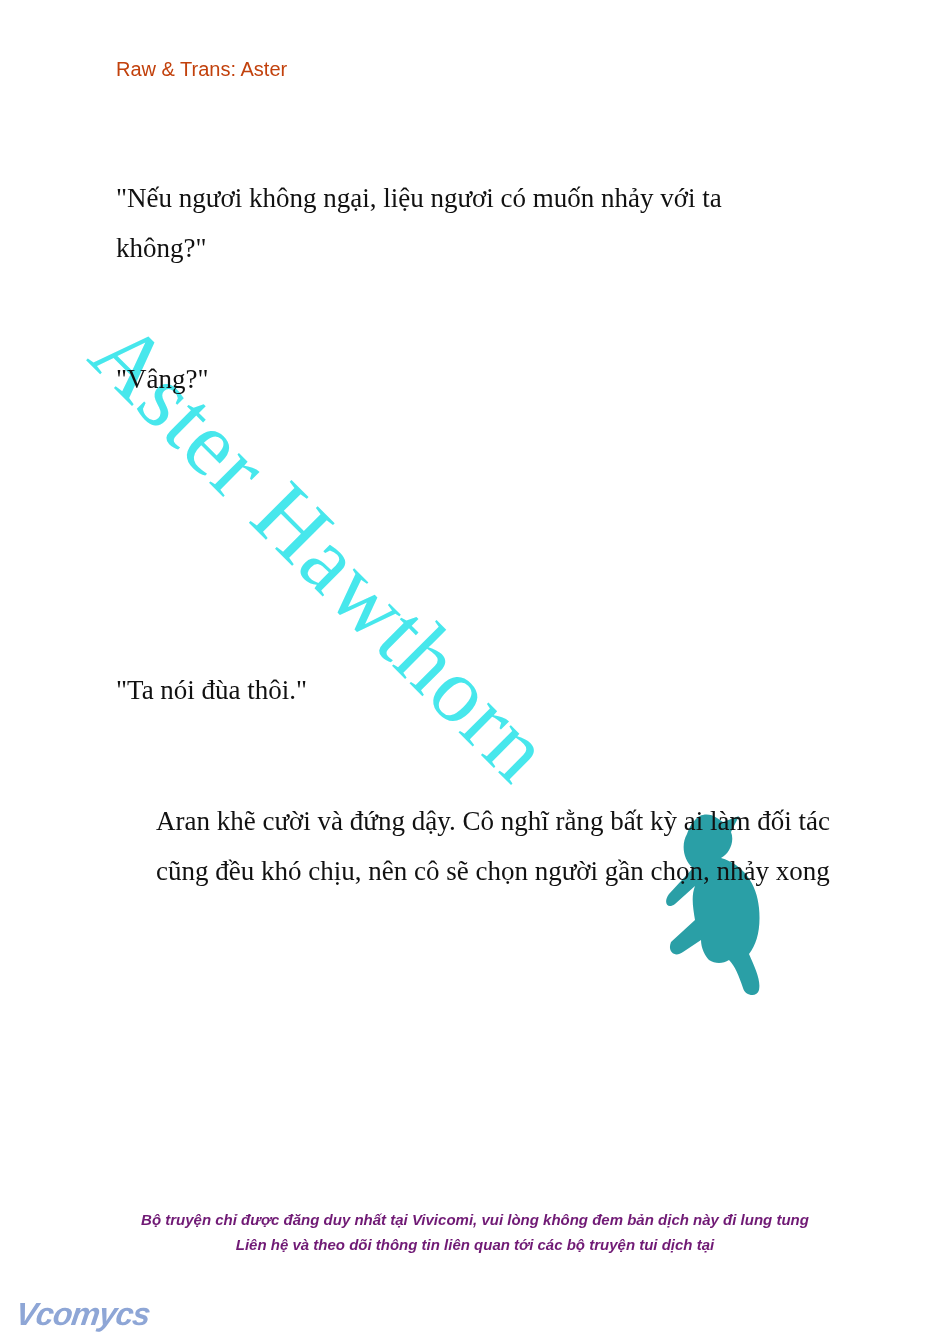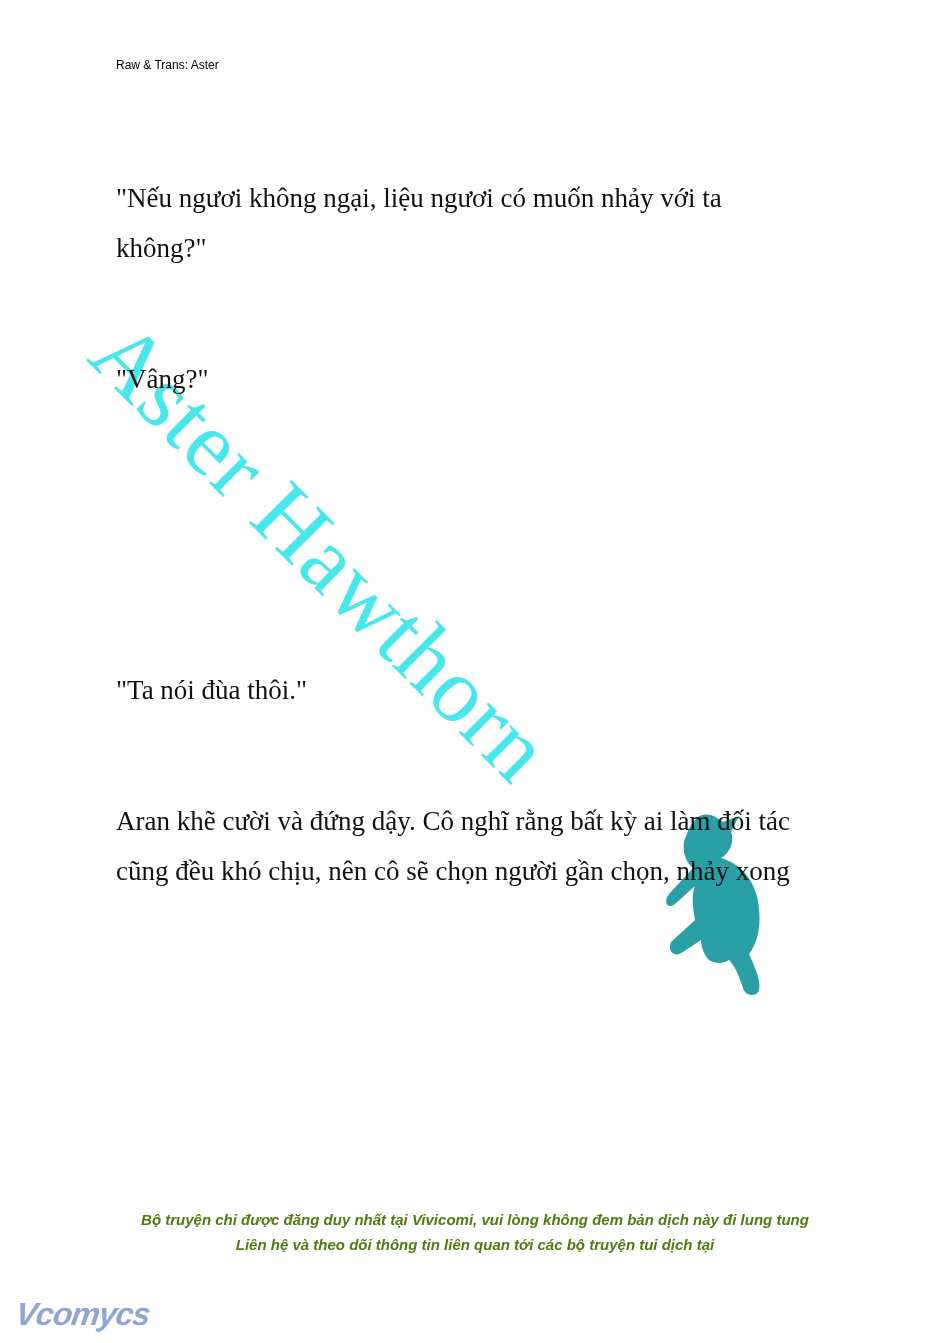--- a/index.html
+++ b/index.html
@@ -18,38 +18,38 @@
       left: 0; top: 0;
       width: 950px;
       height: 1343px;
       background: #ffffff;
     }
     .header {
       position: absolute;
       left: 116px;
       top: 58px;
       font-family: "Liberation Sans", sans-serif;
-      font-size: 12px;
-      color: #000000;
+      font-size: 20px;
+      color: #c2410c;
     }
     .para {
       position: absolute;
       left: 116px;
       width: 730px;
       font-family: "Liberation Serif", serif;
       font-size: 27px;
       line-height: 49.5px;
       color: #111111;
       margin: 0;
     }
     .p1 { top: 174px; }
     .p2 { top: 355px; }
     .p3 { top: 486px; }
     .p4 { top: 666px; }
-    .p5 { top: 797px; }
+    .p5 { top: 797px; margin-left: 40px; }
     .line { display: block; white-space: nowrap; }
 
     .watermark {
       position: absolute;
       left: 116px;
       top: 560px;
       font-family: "Liberation Serif", serif;
       font-size: 92px;
       color: #3ee6ec;
       transform-origin: 0 0;
@@ -81,21 +81,21 @@
       position: absolute;
       left: 0;
       top: 1207px;
       width: 950px;
       text-align: center;
       font-family: "Liberation Sans", sans-serif;
       font-style: italic;
       font-weight: bold;
       font-size: 15px;
       line-height: 25px;
-      color: #4d7c0f;
+      color: #701a75;
     }
     .logo {
       position: absolute;
       left: 16px;
       top: 1296px;
       font-family: "Liberation Sans", sans-serif;
       font-style: italic;
       font-weight: bold;
       font-size: 32px;
       color: #8ea6d6;

